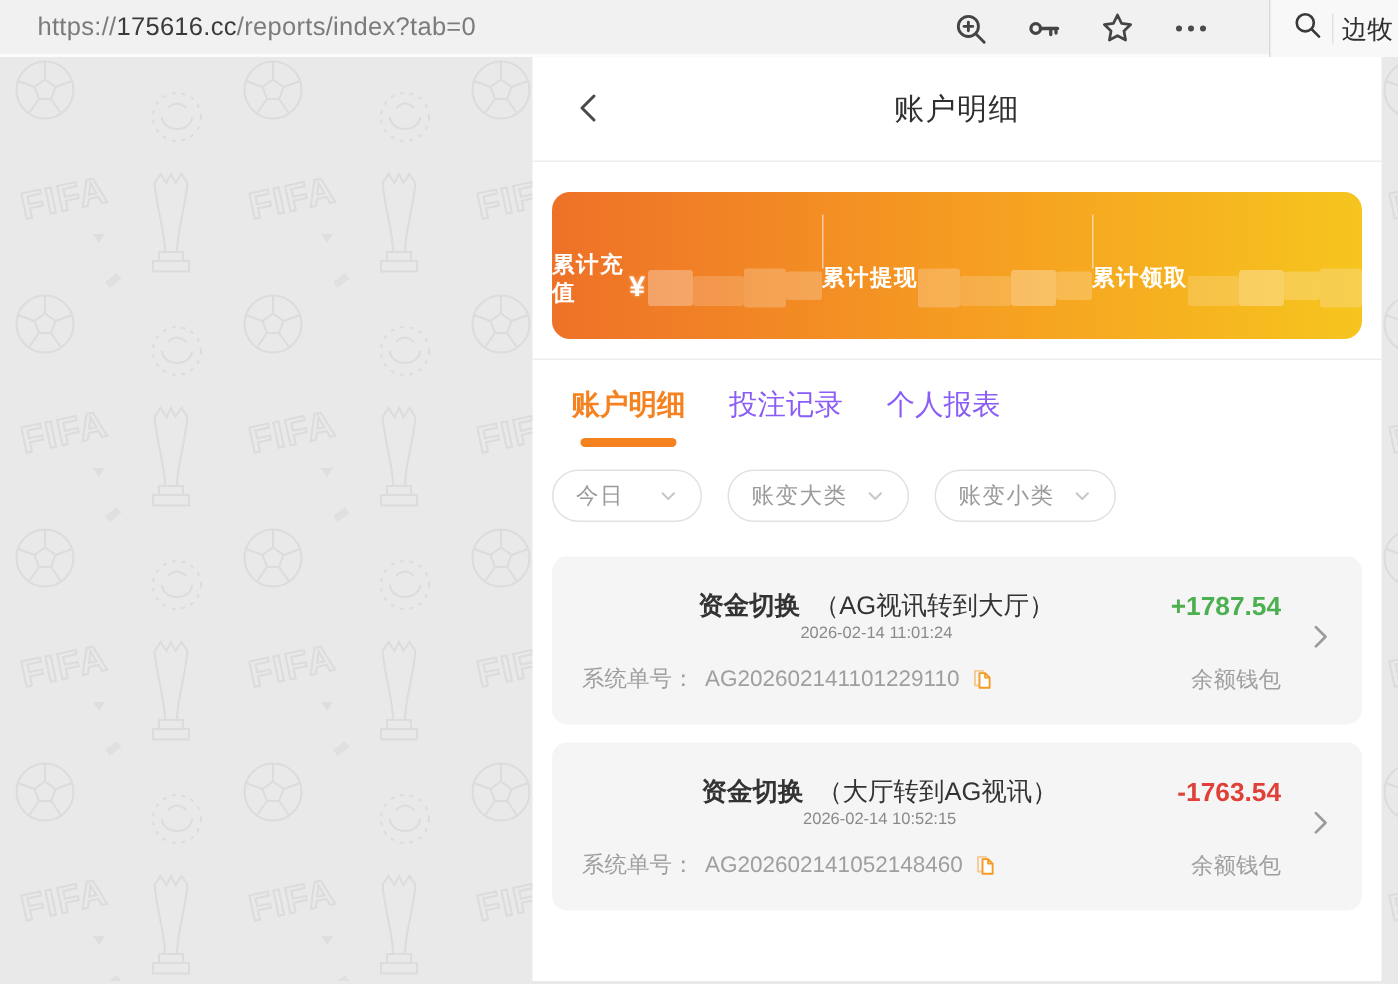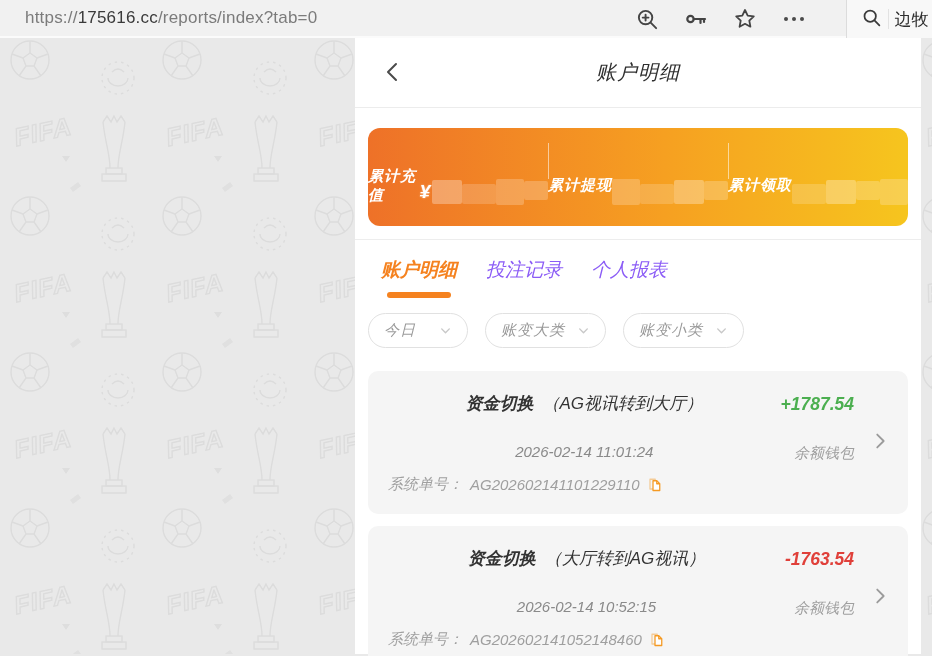--- a/index.html
+++ b/index.html
@@ -16,21 +16,21 @@
   .bar-icons svg { display:block; cursor:pointer; }
   .dots { display:flex; gap:4px; cursor:pointer; padding:4px 2px; }
   .dots i { width:4px; height:4px; border-radius:50%; background:#4a4a4a; }
   .find-box { position:absolute; right:0; top:0; width:86px; height:38px; background:#f8f8f8;
     border-left:1px solid #dcdcdc; display:flex; align-items:center; gap:6px; padding-left:10px;
     overflow:hidden; white-space:nowrap;justify-content:center; }
   .find-sep { width:1px; height:20px; background:#e2e2e2; }
   .find-text { font-size:17px; color:#2f2f2f; }
 
   
-  .content { position:relative; width:932px; height:616px;font-style:italic; }
+  .content { position:relative; width:932px; height:616px; }
   .pattern { position:absolute; left:0; top:0; }
 
   
   .panel { position:absolute; left:355px; top:0; width:566px; height:616px; background:#fff; }
   .panel-header { position:relative; height:70px; display:flex; align-items:center; justify-content:center;
     border-bottom:1px solid #ececec; }
   .back-btn { position:absolute; left:26px; top:22px; cursor:pointer; }
   .panel-title { font-size:20px; font-weight:500; color:#2f2f2f; letter-spacing:1px; }
 
   
@@ -68,21 +68,21 @@
   .pill svg { margin-left:12px; }
   .pill.p1 { min-width:100px; } .pill.p2 { min-width:115px; } .pill.p3 { min-width:116px; }
 
   
   .tx-list { margin-top:23px;text-align:center; }
   .tx-card { position:relative; margin:0 13px 12px; background:#f5f5f5; border-radius:10px;
     padding:21px 20px 20px; display:flex; cursor:pointer; }
   .tx-left { flex:1; min-width:0; }
   .tx-titlerow { font-size:17px; color:#333; }
   .tx-title { font-weight:bold; margin-right:9px; }
-  .tx-date { margin-top:28px; font-size:15px; color:#8a8a8a; }
+  .tx-date { margin-top:1px; font-size:11px; color:#8a8a8a; }
   .tx-orderrow { margin-top:15px; font-size:15px; color:#9f9f9f; display:flex; align-items:center; gap:7px; }
   .copy-icon { cursor:pointer; display:inline-flex; }
   .tx-right { display:flex; flex-direction:column; align-items:flex-end; margin-right:34px; margin-top:2px; }
   .tx-amount { font-size:17.5px; font-weight:bold; }
   .tx-amount.pos { color:#4caf50; }
   .tx-amount.neg { color:#e0403a; }
   .tx-wallet { margin-top:29px; font-size:15px; color:#9f9f9f; }
   .tx-chevron { position:absolute; right:17px; top:50%; transform:translateY(-50%); }
 </style>
 </head>

